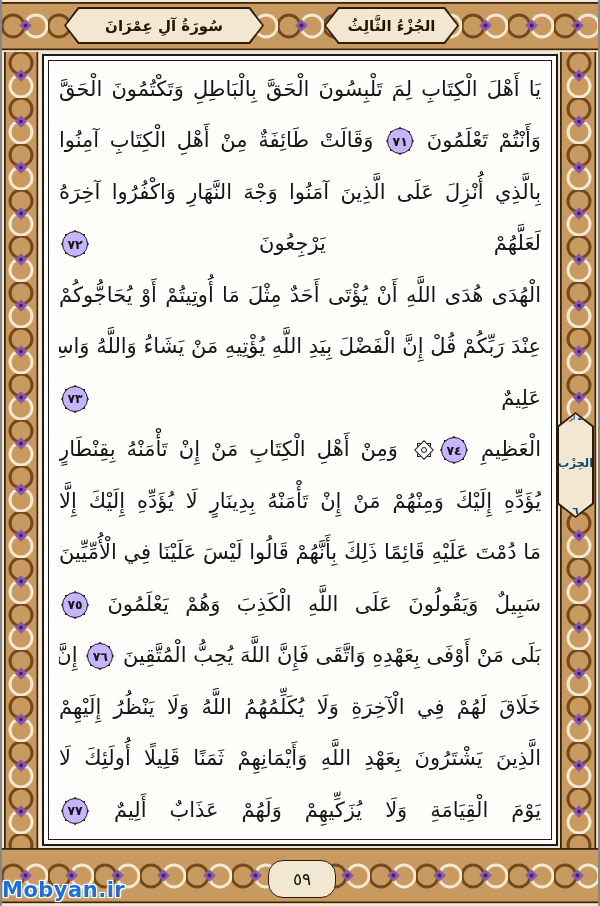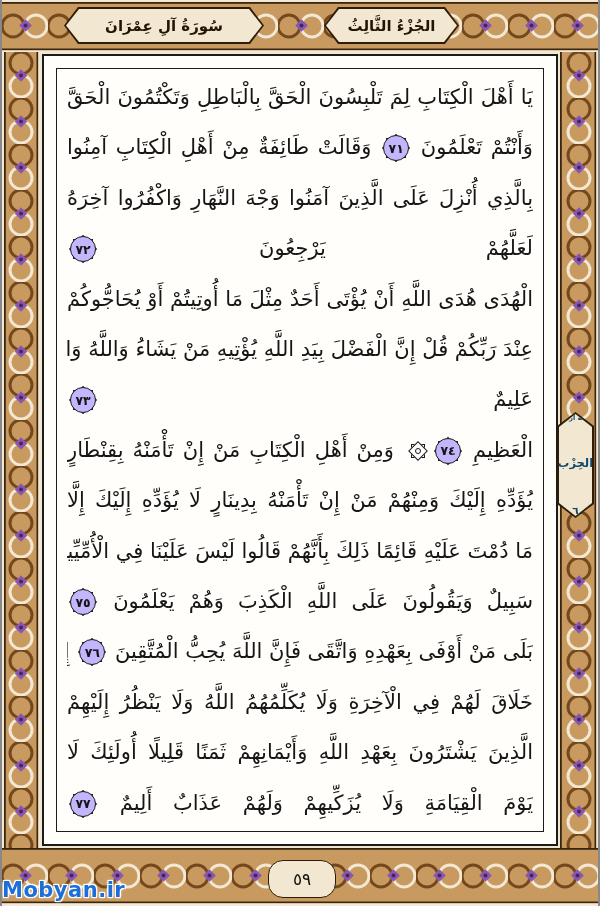--- a/index.html
+++ b/index.html
@@ -22,21 +22,21 @@
   .cart{position:absolute;top:7px;height:37px;background:var(--cartouche-edge);
         clip-path:polygon(14px 0,calc(100% - 14px) 0,100% 50%,calc(100% - 14px) 100%,14px 100%,0 50%);}
   .cart .in{position:absolute;inset:2px;background:var(--cartouche-bg);
         clip-path:polygon(13px 0,calc(100% - 13px) 0,100% 50%,calc(100% - 13px) 100%,13px 100%,0 50%);
         display:flex;align-items:center;justify-content:center}
   .cart .in span{font-size:15px;font-weight:bold;color:#241404;white-space:nowrap}
   .cart-surah{left:62px;width:200px}
   .cart-juz{left:322px;width:135px}
 
   .text-frame{position:absolute;left:40px;right:40px;top:54px;bottom:60px;
-        background:var(--paper);border:2.5px solid var(--frame);padding:12px}
+        background:var(--paper);border:2.5px solid var(--frame);padding:4px}
   .text-inner{width:100%;height:100%;border:1.2px solid var(--frame);
         padding:3px 10px;display:flex;flex-direction:column}
   .line{flex:1;direction:rtl;text-align:justify;text-align-last:justify;
         overflow:hidden;white-space:nowrap;color:var(--ink);
         display:block;line-height:51px;font-size:21px}
   .line .ayah{letter-spacing:0;}
 
   .vmark{position:relative;display:inline-block;width:30px;height:30px;vertical-align:middle;margin:0 1px}
   .vmark .dia{position:absolute;inset:5px;background:#fff;border:1.2px solid var(--frame);transform:rotate(45deg)}
   .vmark .dia.d2{transform:rotate(0deg)}

